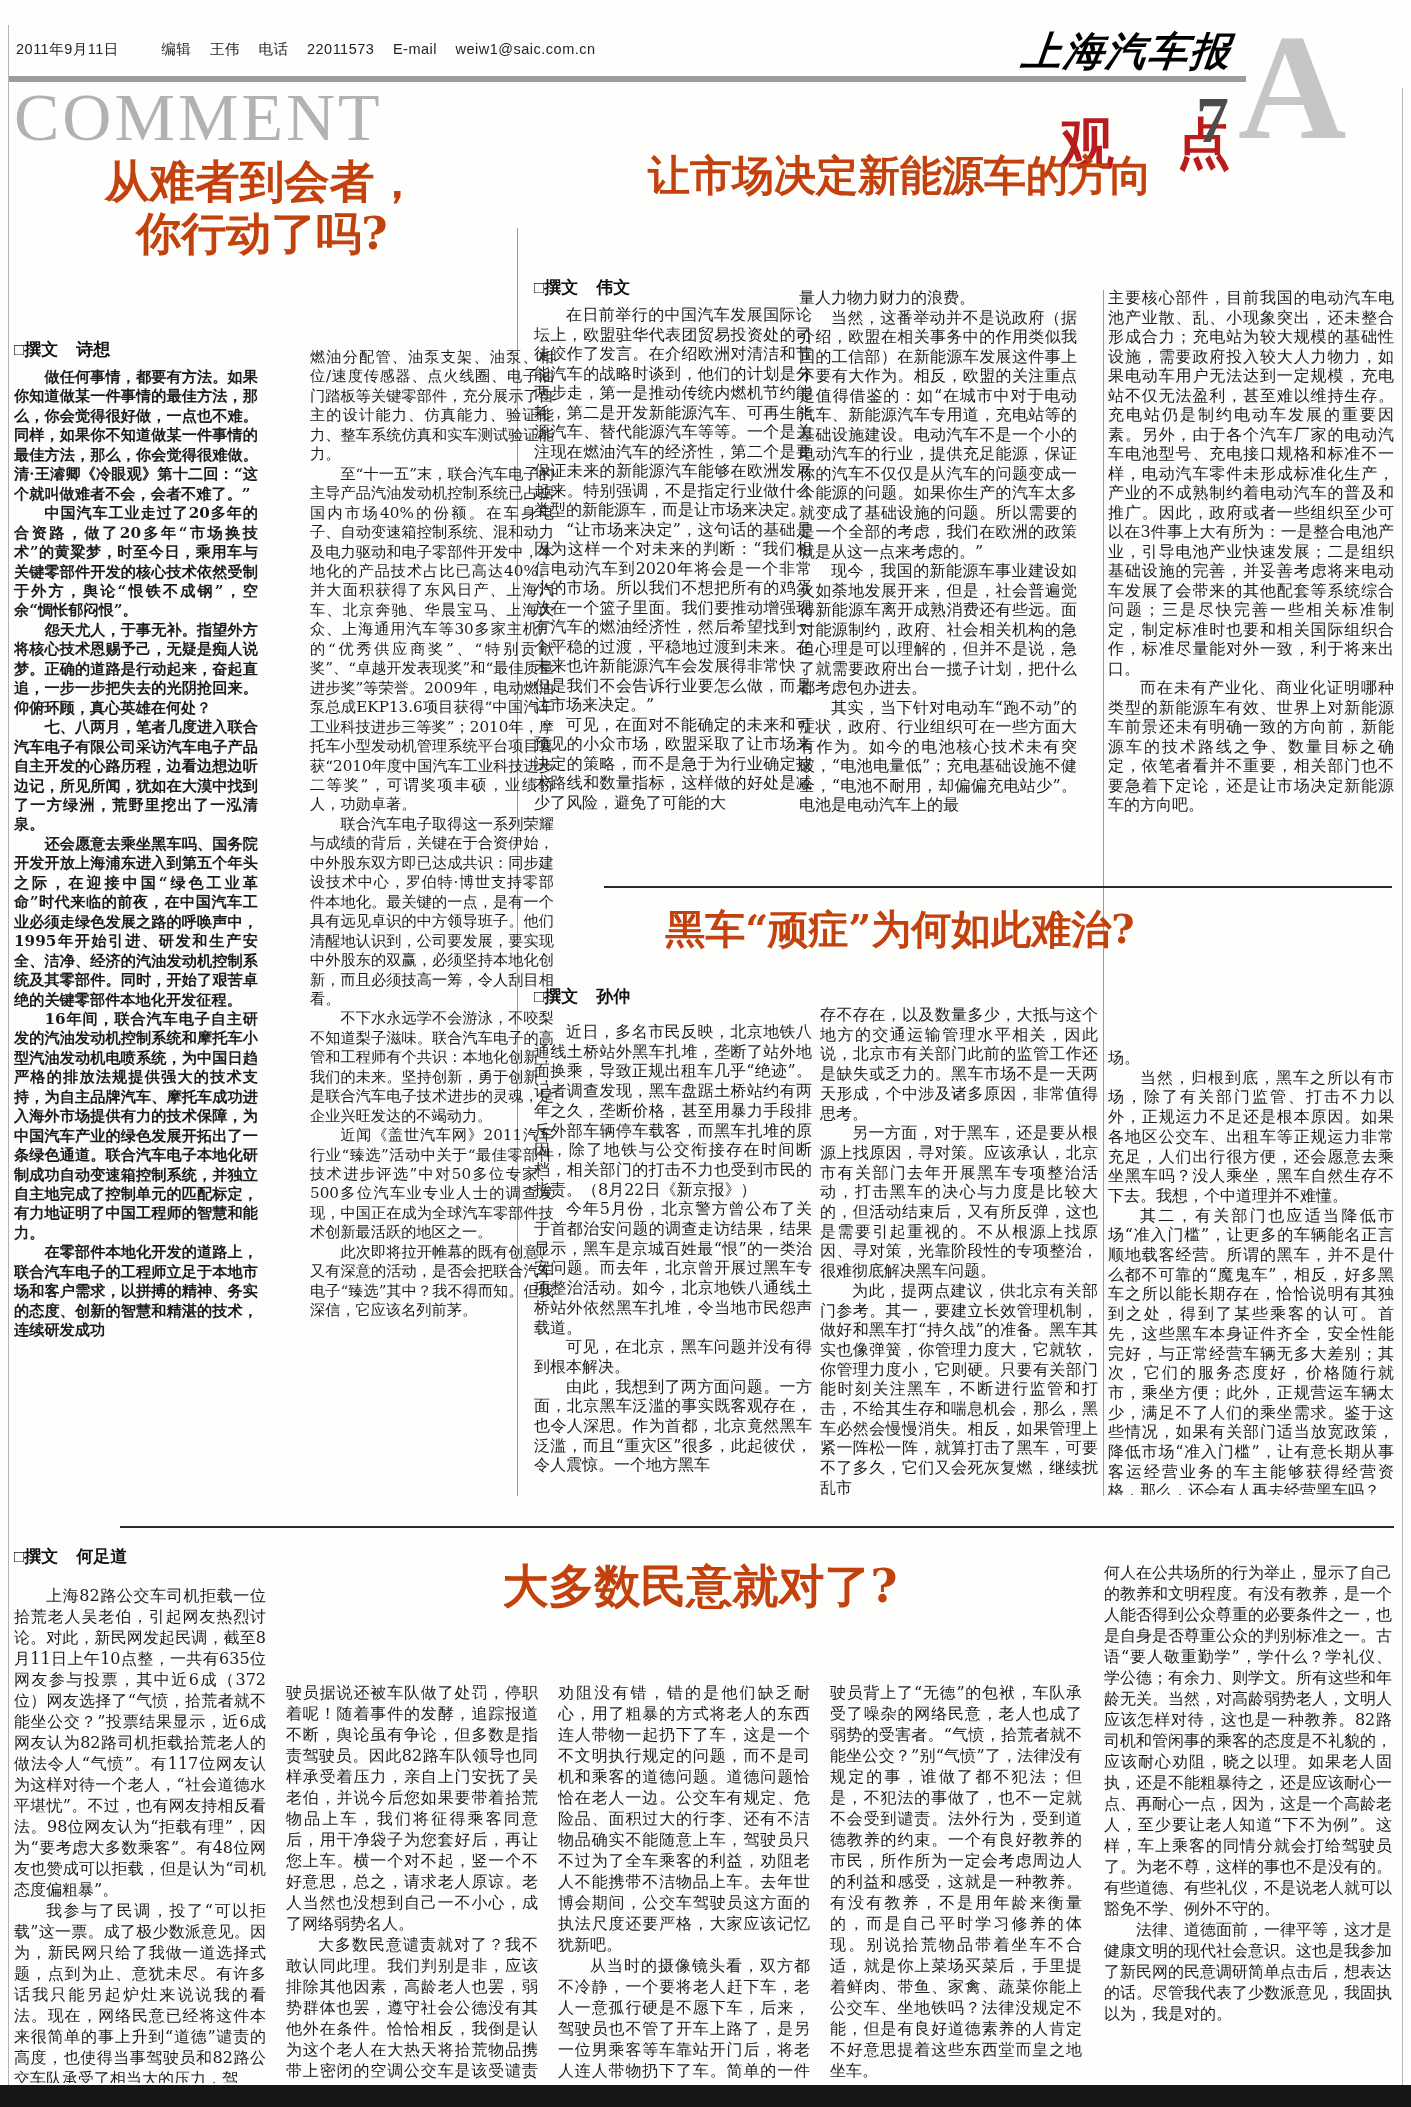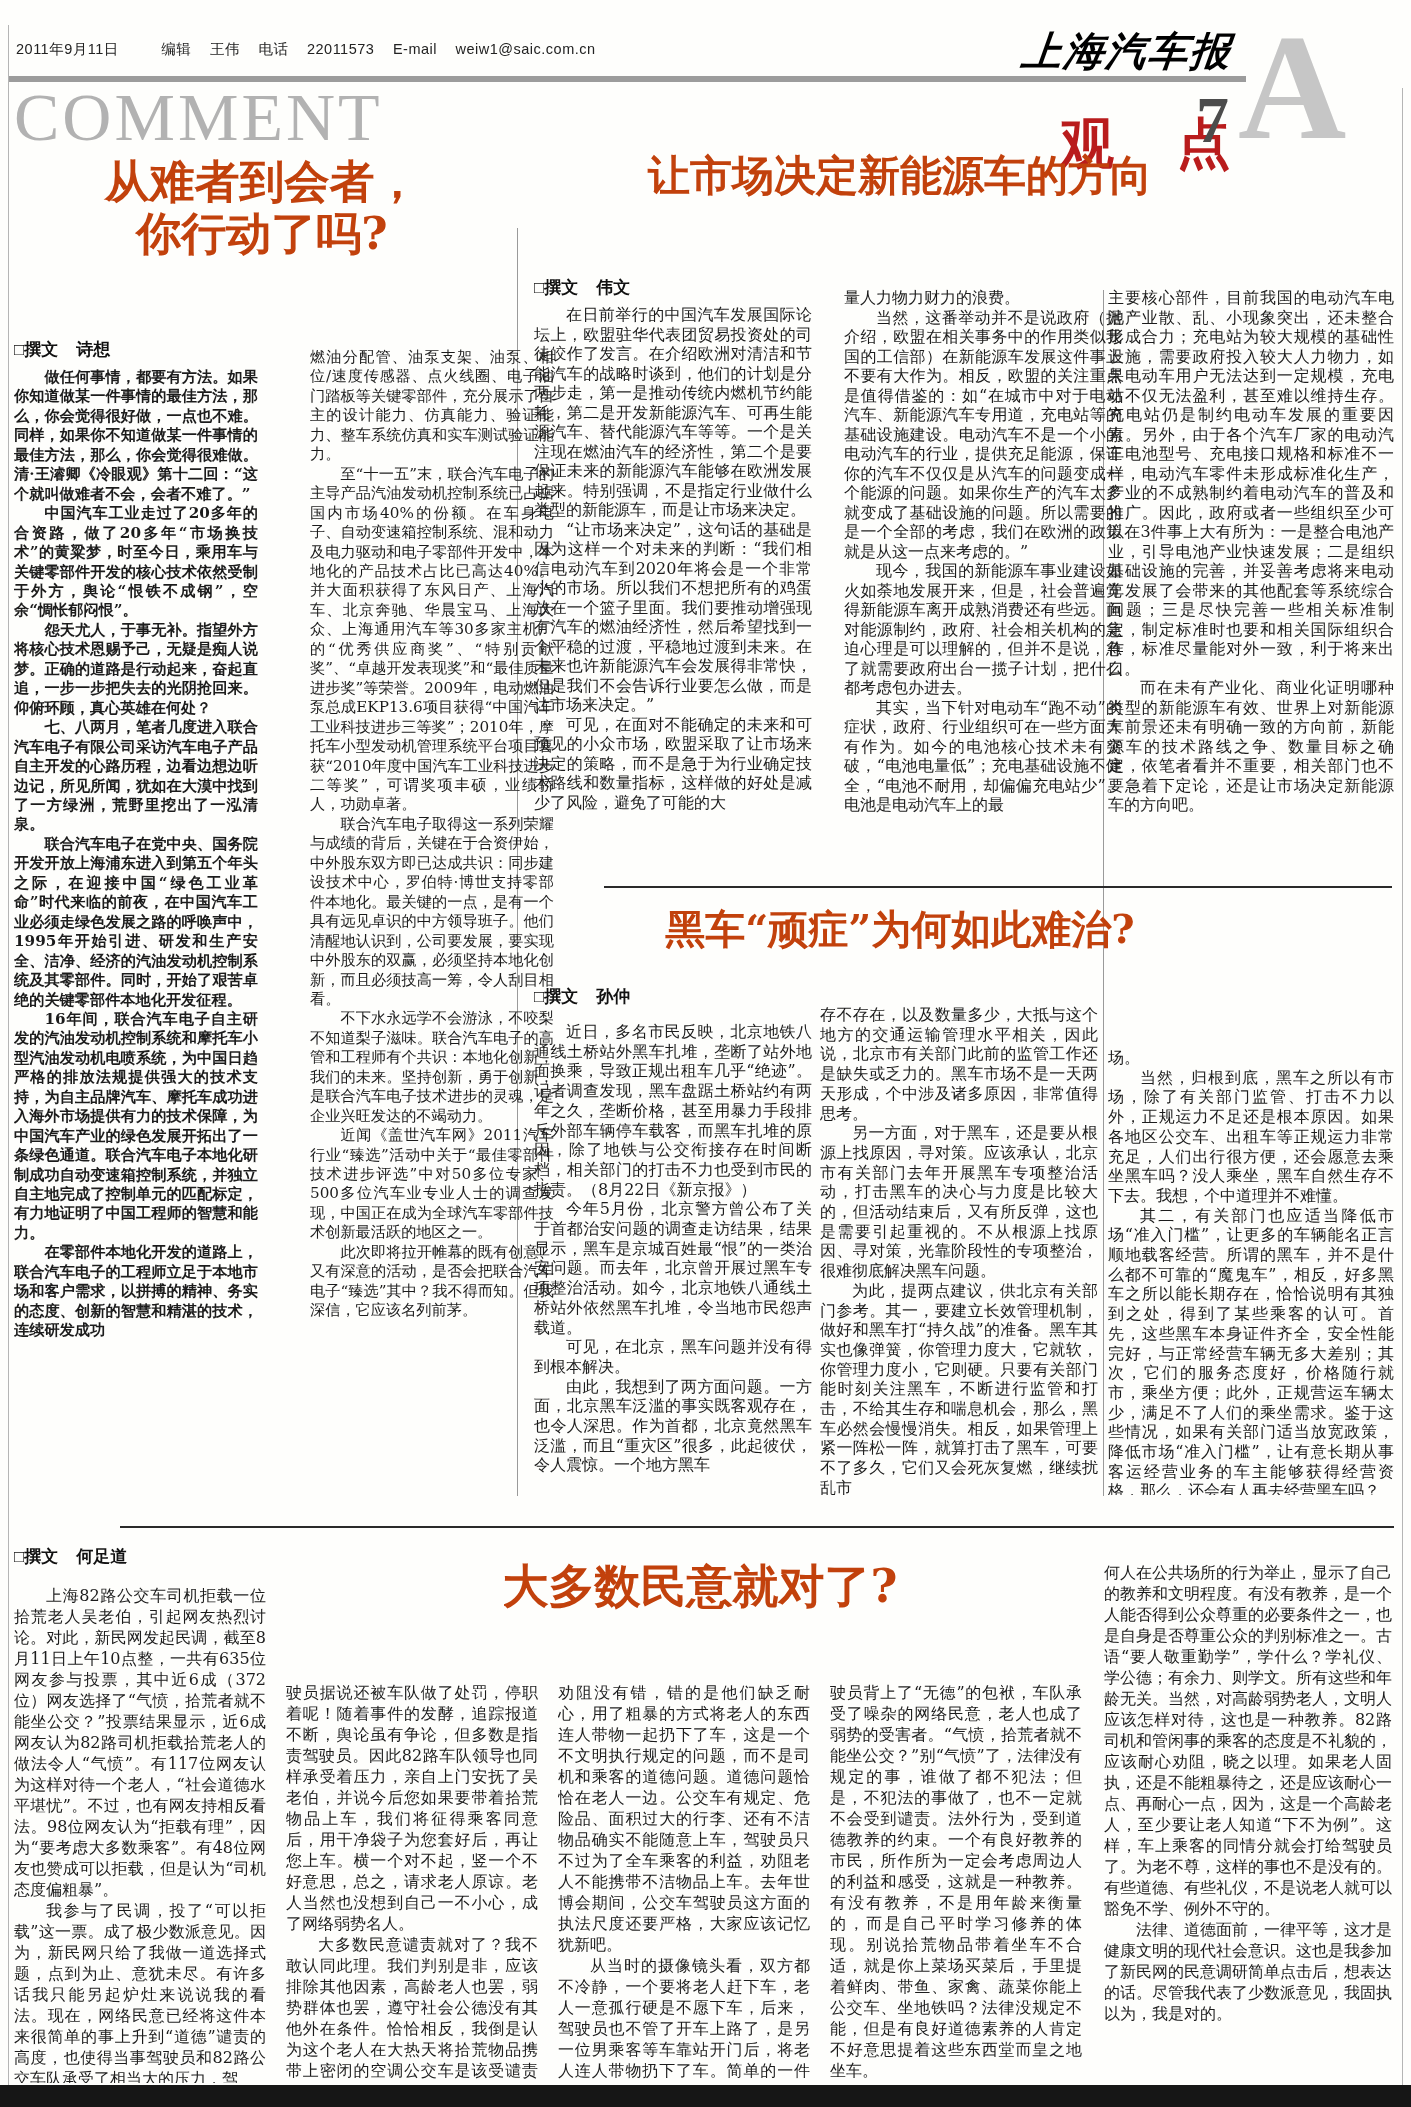--- a/index.html
+++ b/index.html
@@ -71,21 +71,21 @@
     <div>你行动了吗?</div>
   </div>
   <div class="byline" style="left:14px;top:338px;text-align:center;">
     <span>□撰文</span><span class="author">诗想</span>
   </div>
   <div class="body-col fs-a1" style="left:14px;top:368px;width:244px;height:1127px;font-weight:bold;">
       <p>做任何事情，都要有方法。如果你知道做某一件事情的最佳方法，那么，你会觉得很好做，一点也不难。同样，如果你不知道做某一件事情的最佳方法，那么，你会觉得很难做。清·王濬卿《冷眼观》第十二回：“这个就叫做难者不会，会者不难了。”</p>
       <p>中国汽车工业走过了20多年的合资路，做了20多年“市场换技术”的黄粱梦，时至今日，乘用车与关键零部件开发的核心技术依然受制于外方，舆论“恨铁不成钢”，空余“惆怅郁闷恨”。</p>
       <p>怨天尤人，于事无补。指望外方将核心技术恩赐予己，无疑是痴人说梦。正确的道路是行动起来，奋起直追，一步一步把失去的光阴抢回来。仰俯环顾，真心英雄在何处？</p>
       <p>七、八两月，笔者几度进入联合汽车电子有限公司采访汽车电子产品自主开发的心路历程，边看边想边听边记，所见所闻，犹如在大漠中找到了一方绿洲，荒野里挖出了一泓清泉。</p>
-      <p>联合汽车电子在党中央、国务院开发开放上海浦东进入到第五个年头之际，在迎接中国“绿色工业革命”时代来临的前夜，在中国汽车工业必须走绿色发展之路的呼唤声中，1995年开始引进、研发和生产安全、洁净、经济的汽油发动机控制系统及其零部件。同时，开始了艰苦卓绝的关键零部件本地化开发征程。</p>
+      <p>还会愿意去乘坐黑车吗、国务院开发开放上海浦东进入到第五个年头之际，在迎接中国“绿色工业革命”时代来临的前夜，在中国汽车工业必须走绿色发展之路的呼唤声中，1995年开始引进、研发和生产安全、洁净、经济的汽油发动机控制系统及其零部件。同时，开始了艰苦卓绝的关键零部件本地化开发征程。</p>
       <p>16年间，联合汽车电子自主研发的汽油发动机控制系统和摩托车小型汽油发动机电喷系统，为中国日趋严格的排放法规提供强大的技术支持，为自主品牌汽车、摩托车成功进入海外市场提供有力的技术保障，为中国汽车产业的绿色发展开拓出了一条绿色通道。联合汽车电子本地化研制成功自动变速箱控制系统，并独立自主地完成了控制单元的匹配标定，有力地证明了中国工程师的智慧和能力。</p>
       <p>在零部件本地化开发的道路上，联合汽车电子的工程师立足于本地市场和客户需求，以拼搏的精神、务实的态度、创新的智慧和精湛的技术，连续研发成功</p>
     </div>
   <div class="body-col fs-a1 cont" style="left:266px;top:348px;width:244px;height:1147px;margin-left:44px;">
       <p>燃油分配管、油泵支架、油泵、相位/速度传感器、点火线圈、电子油门踏板等关键零部件，充分展示了自主的设计能力、仿真能力、验证能力、整车系统仿真和实车测试验证能力。</p>
       <p>至“十一五”末，联合汽车电子的主导产品汽油发动机控制系统已占据国内市场40%的份额。在车身电子、自动变速箱控制系统、混和动力及电力驱动和电子零部件开发中，本地化的产品技术占比已高达40%。并大面积获得了东风日产、上海汽车、北京奔驰、华晨宝马、上海大众、上海通用汽车等30多家主机厂的“优秀供应商奖”、“特别贡献奖”、“卓越开发表现奖”和“最佳质量进步奖”等荣誉。2009年，电动燃油泵总成EKP13.6项目获得“中国汽车工业科技进步三等奖”；2010年，摩托车小型发动机管理系统平台项目喜获“2010年度中国汽车工业科技进步二等奖”，可谓奖项丰硕，业绩骄人，功勋卓著。</p>
       <p>联合汽车电子取得这一系列荣耀与成绩的背后，关键在于合资伊始，中外股东双方即已达成共识：同步建设技术中心，罗伯特·博世支持零部件本地化。最关键的一点，是有一个具有远见卓识的中方领导班子。他们清醒地认识到，公司要发展，要实现中外股东的双赢，必须坚持本地化创新，而且必须技高一筹，令人刮目相看。</p>
       <p>不下水永远学不会游泳，不咬梨不知道梨子滋味。联合汽车电子的高管和工程师有个共识：本地化创新，我们的未来。坚持创新，勇于创新，是联合汽车电子技术进步的灵魂，是企业兴旺发达的不竭动力。</p>
       <p>近闻《盖世汽车网》2011汽车行业“臻选”活动中关于“最佳零部件技术进步评选”中对50多位专家、500多位汽车业专业人士的调查发现，中国正在成为全球汽车零部件技术创新最活跃的地区之一。</p>
       <p>此次即将拉开帷幕的既有创意、又有深意的活动，是否会把联合汽车电子“臻选”其中？我不得而知。但我深信，它应该名列前茅。</p>
@@ -93,21 +93,21 @@
 
   <div class="headline" style="left:530px;top:148px;width:740px;font-size:42px;">让市场决定新能源车的方向</div>
   <div class="byline" style="left:534px;top:276px;">
     <span>□撰文</span><span class="author">伟文</span>
   </div>
   <div class="body-col fs-a2" style="left:534px;top:305px;width:278px;height:583px;">
       <p>在日前举行的中国汽车发展国际论坛上，欧盟驻华代表团贸易投资处的司徒皎作了发言。在介绍欧洲对清洁和节能汽车的战略时谈到，他们的计划是分两步走，第一是推动传统内燃机节约能耗，第二是开发新能源汽车、可再生能源汽车、替代能源汽车等等。一个是关注现在燃油汽车的经济性，第二个是要保证未来的新能源汽车能够在欧洲发展起来。特别强调，不是指定行业做什么类型的新能源车，而是让市场来决定。</p>
       <p>“让市场来决定”，这句话的基础是因为这样一个对未来的判断：“我们相信电动汽车到2020年将会是一个非常小的市场。所以我们不想把所有的鸡蛋放在一个篮子里面。我们要推动增强现有汽车的燃油经济性，然后希望找到一个平稳的过渡，平稳地过渡到未来。在未来也许新能源汽车会发展得非常快，但是我们不会告诉行业要怎么做，而是让市场来决定。”</p>
       <p>可见，在面对不能确定的未来和可预见的小众市场，欧盟采取了让市场来决定的策略，而不是急于为行业确定技术路线和数量指标，这样做的好处是减少了风险，避免了可能的大</p>
     </div>
-  <div class="body-col fs-a2 cont" style="left:844px;top:288px;width:278px;height:600px;">
+  <div class="body-col fs-a2 cont" style="left:799px;top:288px;width:278px;height:600px;">
       <p>量人力物力财力的浪费。</p>
       <p>当然，这番举动并不是说政府（据介绍，欧盟在相关事务中的作用类似我国的工信部）在新能源车发展这件事上不要有大作为。相反，欧盟的关注重点是值得借鉴的：如“在城市中对于电动汽车、新能源汽车专用道，充电站等的基础设施建设。电动汽车不是一个小的电动汽车的行业，提供充足能源，保证你的汽车不仅仅是从汽车的问题变成一个能源的问题。如果你生产的汽车太多就变成了基础设施的问题。所以需要的是一个全部的考虑，我们在欧洲的政策就是从这一点来考虑的。”</p>
       <p>现今，我国的新能源车事业建设如火如荼地发展开来，但是，社会普遍觉得新能源车离开成熟消费还有些远。面对能源制约，政府、社会相关机构的急迫心理是可以理解的，但并不是说，急了就需要政府出台一揽子计划，把什么都考虑包办进去。</p>
       <p>其实，当下针对电动车“跑不动”的症状，政府、行业组织可在一些方面大有作为。如今的电池核心技术未有突破，“电池电量低”；充电基础设施不健全，“电池不耐用，却偏偏充电站少”。电池是电动汽车上的最</p>
     </div>
   <div class="body-col fs-a2 cont" style="left:1108px;top:288px;width:286px;height:752px;">
       <p>主要核心部件，目前我国的电动汽车电池产业散、乱、小现象突出，还未整合形成合力；充电站为较大规模的基础性设施，需要政府投入较大人力物力，如果电动车用户无法达到一定规模，充电站不仅无法盈利，甚至难以维持生存。充电站仍是制约电动车发展的重要因素。另外，由于各个汽车厂家的电动汽车电池型号、充电接口规格和标准不一样，电动汽车零件未形成标准化生产，产业的不成熟制约着电动汽车的普及和推广。因此，政府或者一些组织至少可以在3件事上大有所为：一是整合电池产业，引导电池产业快速发展；二是组织基础设施的完善，并妥善考虑将来电动车发展了会带来的其他配套等系统综合问题；三是尽快完善一些相关标准制定，制定标准时也要和相关国际组织合作，标准尽量能对外一致，利于将来出口。</p>
       <p>而在未有产业化、商业化证明哪种类型的新能源车有效、世界上对新能源车前景还未有明确一致的方向前，新能源车的技术路线之争、数量目标之确定，依笔者看并不重要，相关部门也不要急着下定论，还是让市场决定新能源车的方向吧。</p>
     </div>
 

